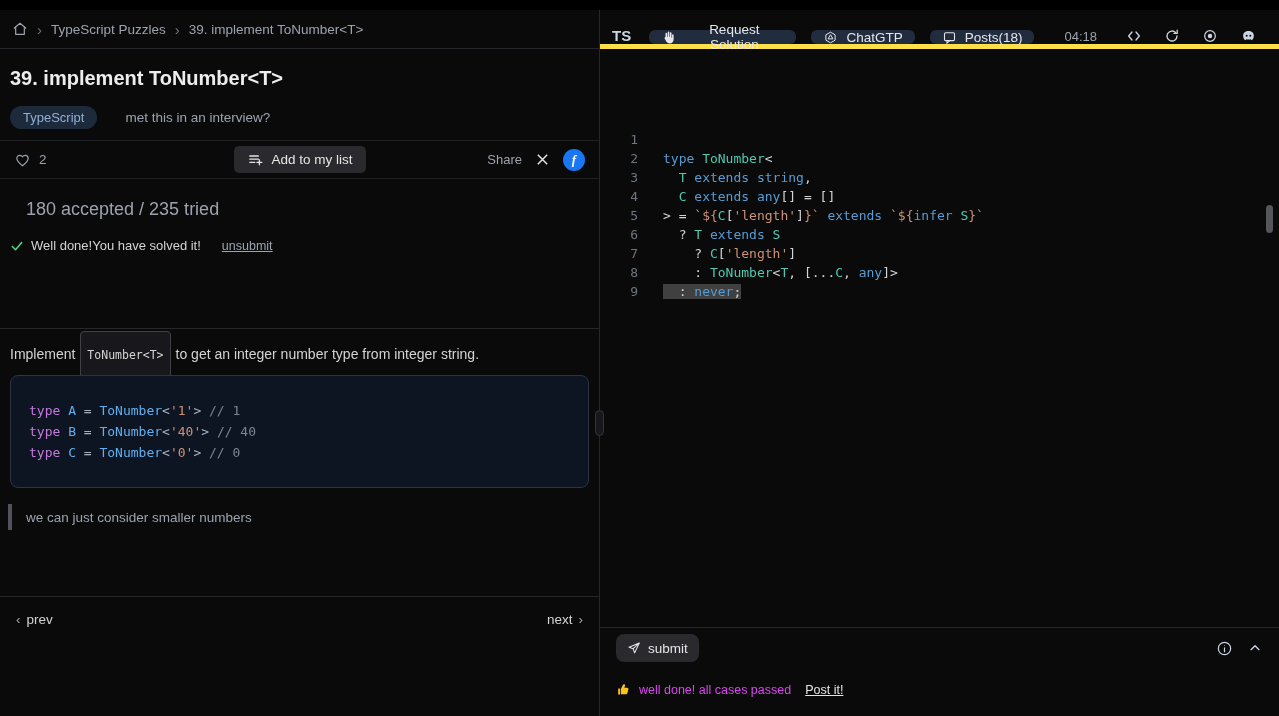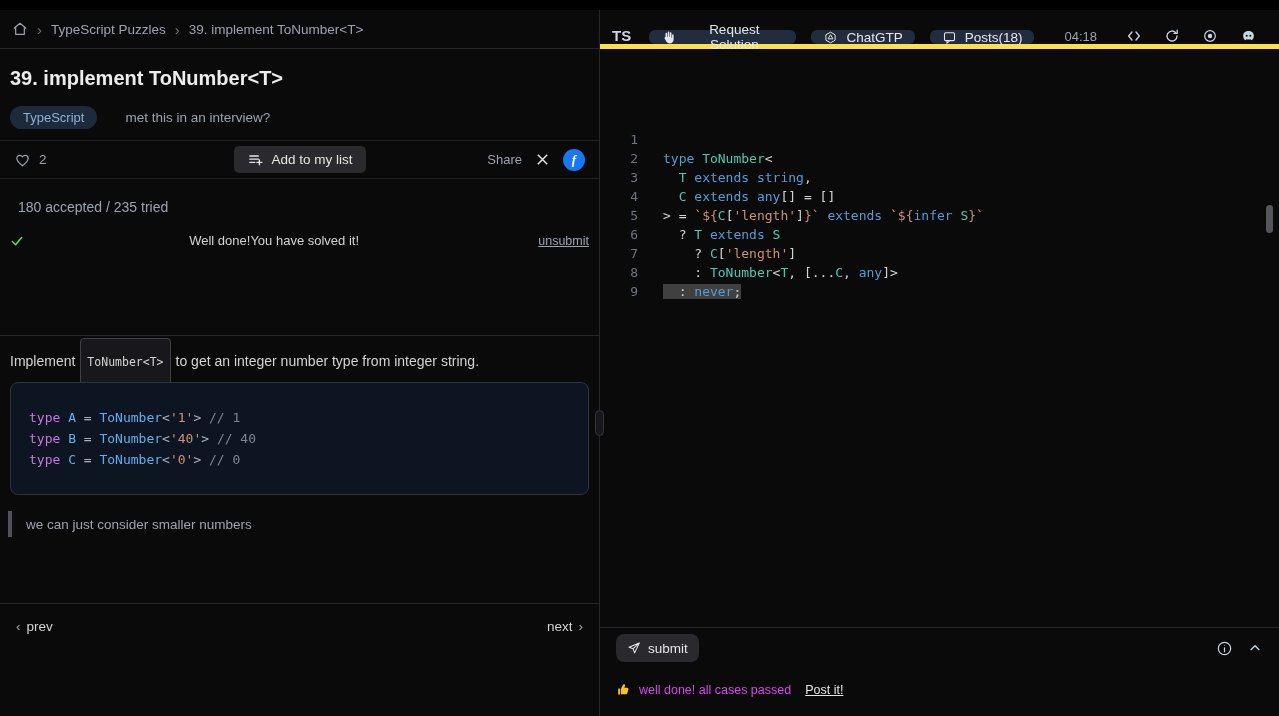--- a/index.html
+++ b/index.html
@@ -29,23 +29,23 @@
                   display:flex; align-items:center; gap:8px; background:#29292e;
                   border:none; color:#e5e5e5; font-size:13.5px; height:27px;
                   padding:0 13px; border-radius:5px; cursor:pointer; font-family:inherit; }
   .share-group { margin-left:auto; display:flex; align-items:center; gap:13px; }
   .share-label { color:#9ca3af; font-size:13px; }
   .x-btn { cursor:pointer; display:flex; }
   .fb-btn { width:22px; height:22px; border-radius:50%; background:#1877f2; color:#fff;
             display:flex; align-items:center; justify-content:center; font-size:13px;
             font-weight:700; font-style:italic; cursor:pointer;
             font-family:"Liberation Serif", serif; }
-  .stats { margin:20px 18px 0; color:#9ca3af; font-size:14px; }
-  .solved-row { margin:18px 10px 12px; display:flex; align-items:center; gap:7px;
-                font-size:13px; color:#d4d4d4;justify-content:space-between; }
+  .stats { margin:20px 26px 0; color:#9ca3af; font-size:18px; }
+  .solved-row { margin:18px 10px 0; display:flex; align-items:center; gap:7px;
+                font-size:13px; color:#d4d4d4; }
   .unsubmit { margin-left:14px; color:#9ca3af; text-decoration:underline;
               cursor:pointer; font-size:12.5px; }
   .divider { border-top:1px solid #26262b; }
   .d1 { margin-top:75px; }
   .d2 { margin-top:66px; }
   .desc { margin:17px 10px 0; font-size:14px; color:#d4d4d4; }
   .inline-code { font-family:"DejaVu Sans Mono", monospace; font-size:11.5px;
                  background:#18181c; border:1px solid #3f3f46; border-radius:4px;
                  padding:16px 6px; margin:0 5px; color:#d4d4d4; }
   .example-block { margin:13px 10px 0; background:#0d1523; border:1px solid #2e3340;

